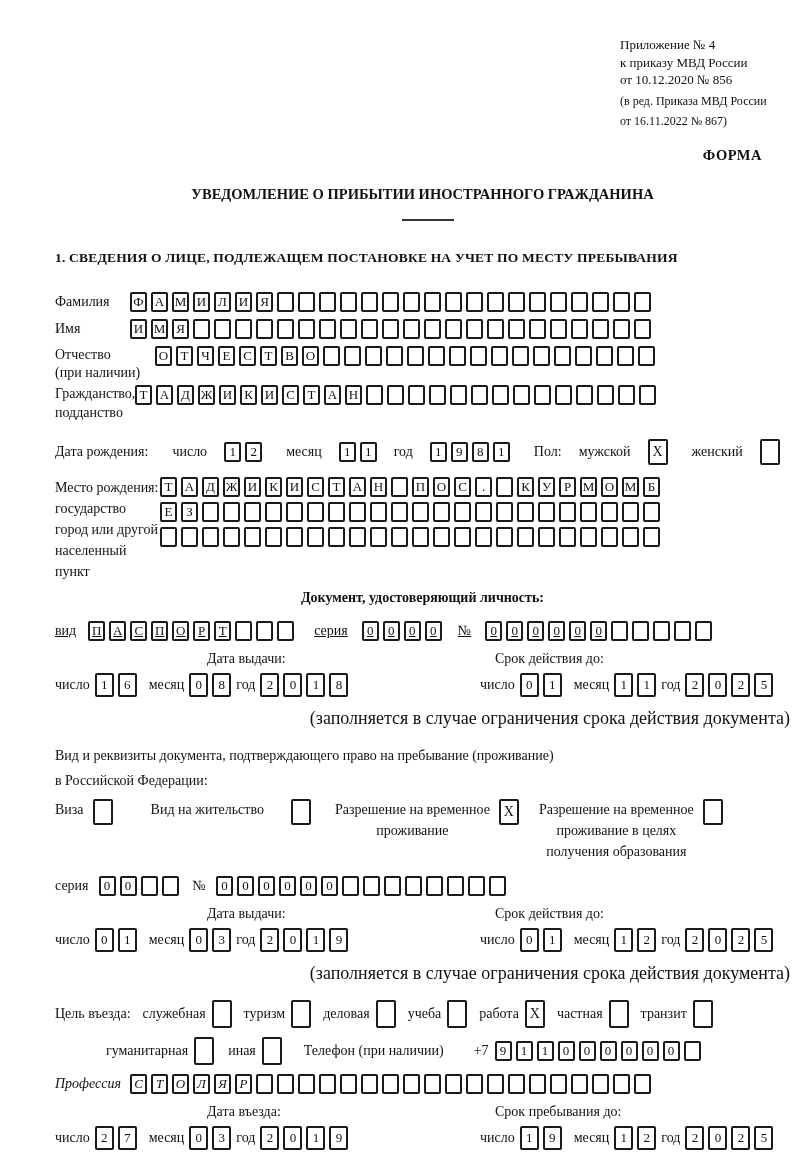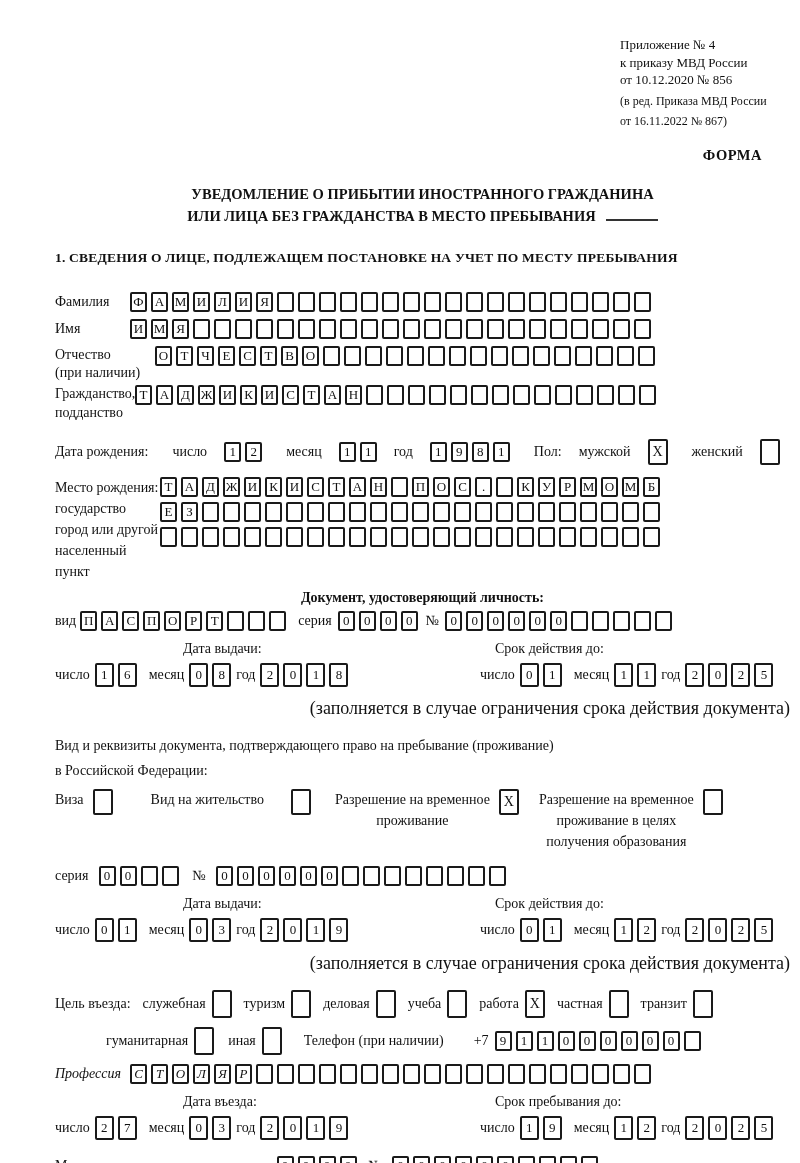--- a/index.html
+++ b/index.html
@@ -28,21 +28,21 @@
   .cells { display:inline-flex; gap:4px; }
   .cell {
     flex:none; width:17px; height:20px; border:2px solid #1a1a1a; border-radius:2px;
     display:inline-flex; align-items:center; justify-content:center;
     font-size:13px; background:#fff;
   }
   .cellcol { display:flex; flex-direction:column; gap:5px; }
 
   
   .dual-head { position:relative; margin-top:10px; height:18px; font-size:14px; }
-  .dh1 { position:absolute; left:128px; }
+  .dh1 { position:absolute; left:152px; }
   .dh2 { position:absolute; left:440px; }
   .dates-line { position:relative; margin-top:4px; height:30px; }
   .dategroup { position:absolute; top:0; display:flex; align-items:center; gap:5px; white-space:nowrap; }
   .dategroup.lf { left:0; }
   .dategroup.rt { left:425px; }
   .dategroup .cell { width:19px; height:24px; }
   .mlab { margin-left:7px; }
   .note-right { text-align:right; font-size:18px; margin-top:5px; }
 
   
@@ -71,21 +71,21 @@
     <div>Приложение № 4</div>
     <div>к приказу МВД России</div>
     <div>от 10.12.2020 № 856</div>
     <div class="sub">(в ред. Приказа МВД России</div>
     <div class="sub">от 16.11.2022 № 867)</div>
   </div>
   <div class="forma">ФОРМА</div>
 
   <div class="title">
     <div>УВЕДОМЛЕНИЕ О ПРИБЫТИИ ИНОСТРАННОГО ГРАЖДАНИНА</div>
-    <div><span>ИЛИ ЛИЦА БЕЗ ГРАЖДАНСТВА В МЕСТО ПРЕБЫВАНИЯ</span><span class="title-blank"></span></div>
+    <div><span class="title-blank"></span></div>
   </div>
 
   <div class="sec1">1. СВЕДЕНИЯ О ЛИЦЕ, ПОДЛЕЖАЩЕМ ПОСТАНОВКЕ НА УЧЕТ ПО МЕСТУ ПРЕБЫВАНИЯ</div>
 
   <div class="row" style="margin-top:26px;">
     <span class="lbl w75">Фамилия</span>
     <span class="cells">
         <span class="cell">Ф</span>
         <span class="cell">А</span>
         <span class="cell">М</span>
@@ -322,21 +322,21 @@
           <span class="cell"></span>
           <span class="cell"></span>
           <span class="cell"></span>
           <span class="cell"></span>
         </span>
     </div>
   </div>
 
   <div style="text-align:center; font-weight:bold; margin-top:8px;">Документ, удостоверяющий личность:</div>
 
-  <div class="row" style="gap:0; margin-top:5px; white-space:nowrap;">
+  <div class="row" style="gap:8px; margin-top:15px; white-space:nowrap;text-decoration:underline;">
     <span>вид</span>
     <span class="cells" style="margin-left:4px;">
         <span class="cell">П</span>
         <span class="cell">А</span>
         <span class="cell">С</span>
         <span class="cell">П</span>
         <span class="cell">О</span>
         <span class="cell">Р</span>
         <span class="cell">Т</span>
         <span class="cell"></span>

